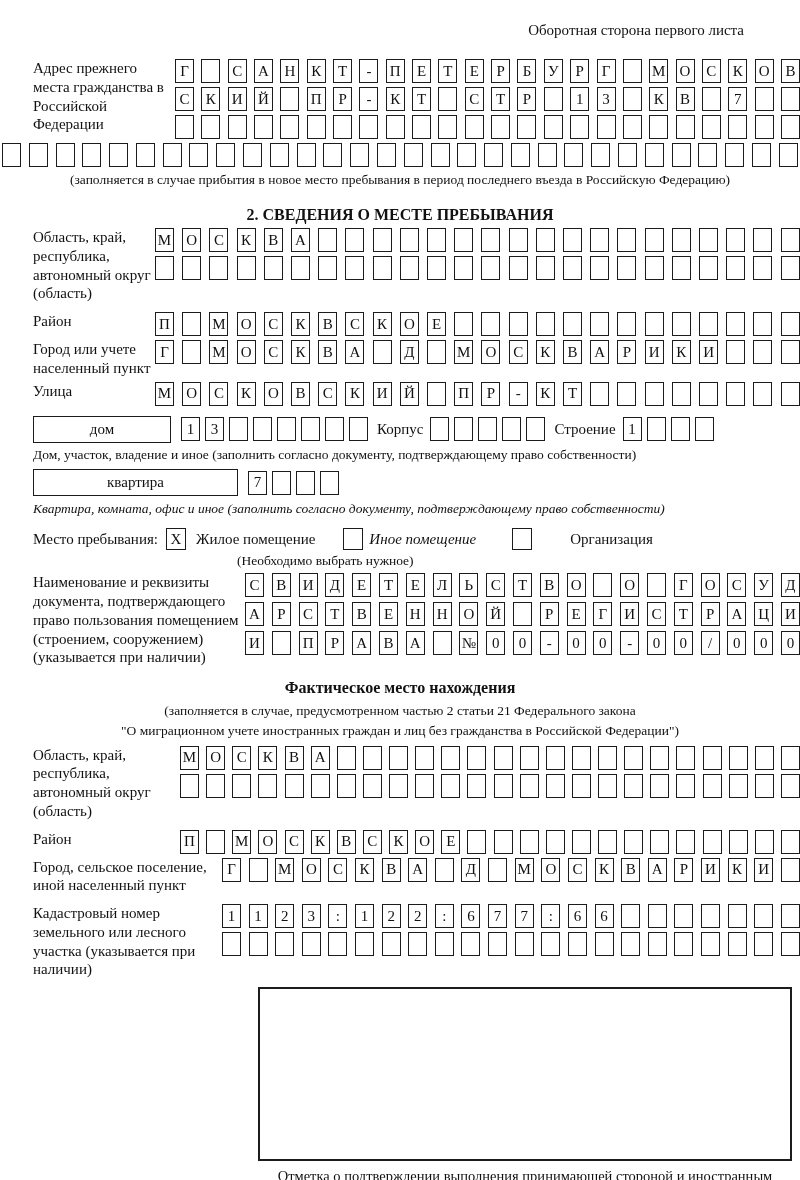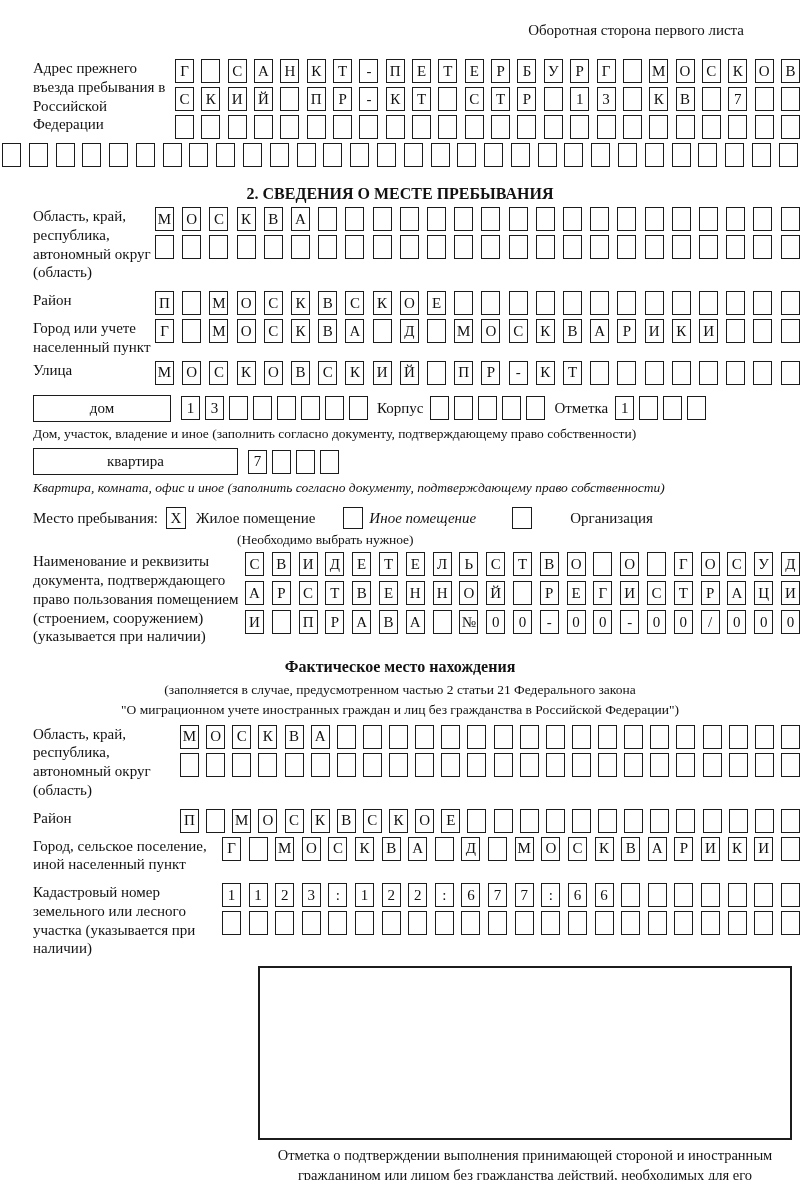--- a/index.html
+++ b/index.html
@@ -64,21 +64,21 @@
                    font-size:14.5px; line-height:1.35; }
 </style>
 </head>
 <body>
 
 <div class="page">
 
   <div class="hdr-note">Оборотная сторона первого листа</div>
 
   <div class="sec1 flexrow">
-    <div class="lbl">Адрес прежнего въезда пребывания в Российской Федерации</div>
+    <div class="lbl">Адрес прежнего места гражданства в Российской Федерации</div>
     <div class="rowstack">
       <div class="boxrow">
           <span class="cell">Г</span>
           <span class="cell"></span>
           <span class="cell">С</span>
           <span class="cell">А</span>
           <span class="cell">Н</span>
           <span class="cell">К</span>
           <span class="cell">Т</span>
           <span class="cell">-</span>
@@ -178,20 +178,21 @@
       <span class="cell"></span>
       <span class="cell"></span>
       <span class="cell"></span>
       <span class="cell"></span>
       <span class="cell"></span>
       <span class="cell"></span>
       <span class="cell"></span>
       <span class="cell"></span>
       <span class="cell"></span>
     </div>
+  <div class="note-c">(заполняется в случае прибытия в новое место пребывания в период последнего въезда в Российскую Федерацию)</div>
 
   <div class="sec2 title-c">2. СВЕДЕНИЯ О МЕСТЕ ПРЕБЫВАНИЯ</div>
 
   <div class="flexrow r155 mt4">
     <div class="lbl">Область, край, республика, автономный округ (область)</div>
     <div class="rowstack">
       <div class="boxrow">
           <span class="cell">М</span>
           <span class="cell">О</span>
           <span class="cell">С</span>
@@ -355,21 +356,21 @@
         <span class="cell"></span>
       </div>
     <div class="inlinelbl" style="margin-left:9px;">Корпус</div>
     <div class="cells-inline" style="margin-left:7px;">
         <span class="cell"></span>
         <span class="cell"></span>
         <span class="cell"></span>
         <span class="cell"></span>
         <span class="cell"></span>
       </div>
-    <div class="inlinelbl" style="margin-left:9px;">Отметка</div>
+    <div class="inlinelbl" style="margin-left:9px;">Строение</div>
     <div class="cells-inline" style="margin-left:7px;">
         <span class="cell">1</span>
         <span class="cell"></span>
         <span class="cell"></span>
         <span class="cell"></span>
       </div>
   </div>
   <div class="lbl" style="margin-top:4px; font-size:13.5px;">Дом, участок, владение и иное (заполнить согласно документу, подтверждающему право собственности)</div>
 
   <div class="houserow" style="margin-top:6px;">

